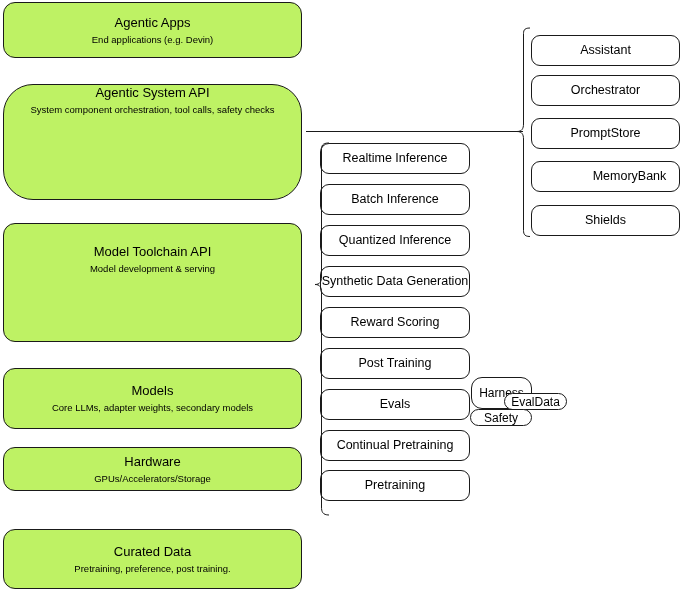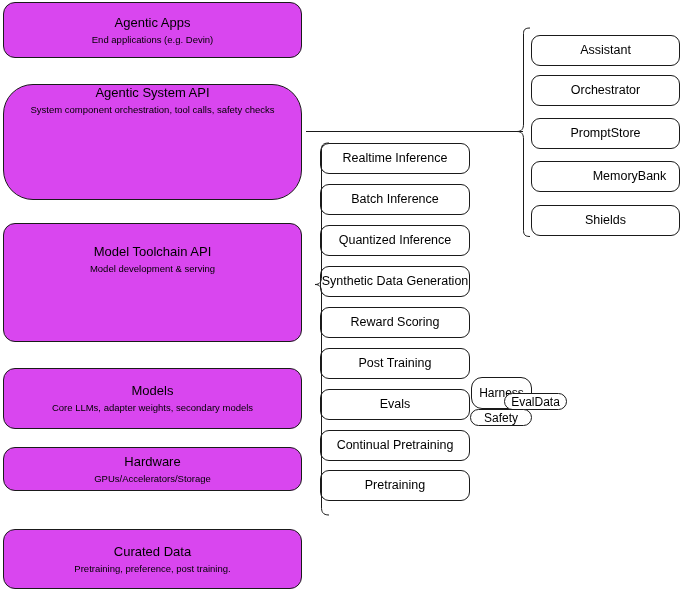--- a/index.html
+++ b/index.html
@@ -22,21 +22,21 @@
     width: 682px;
     height: 591px;
   }
 
   
   .box {
     position: absolute;
     box-sizing: border-box;
     border: 1px solid #1a1a1a;
     border-radius: 12px;
-    background: #d946ef;
+    background: #bef264;
     display: flex;
     flex-direction: column;
     align-items: center;
     justify-content: center;
     text-align: center;
   }
   .box .title {
     font-size: 13px;
     line-height: 16px;
     color: #000;

